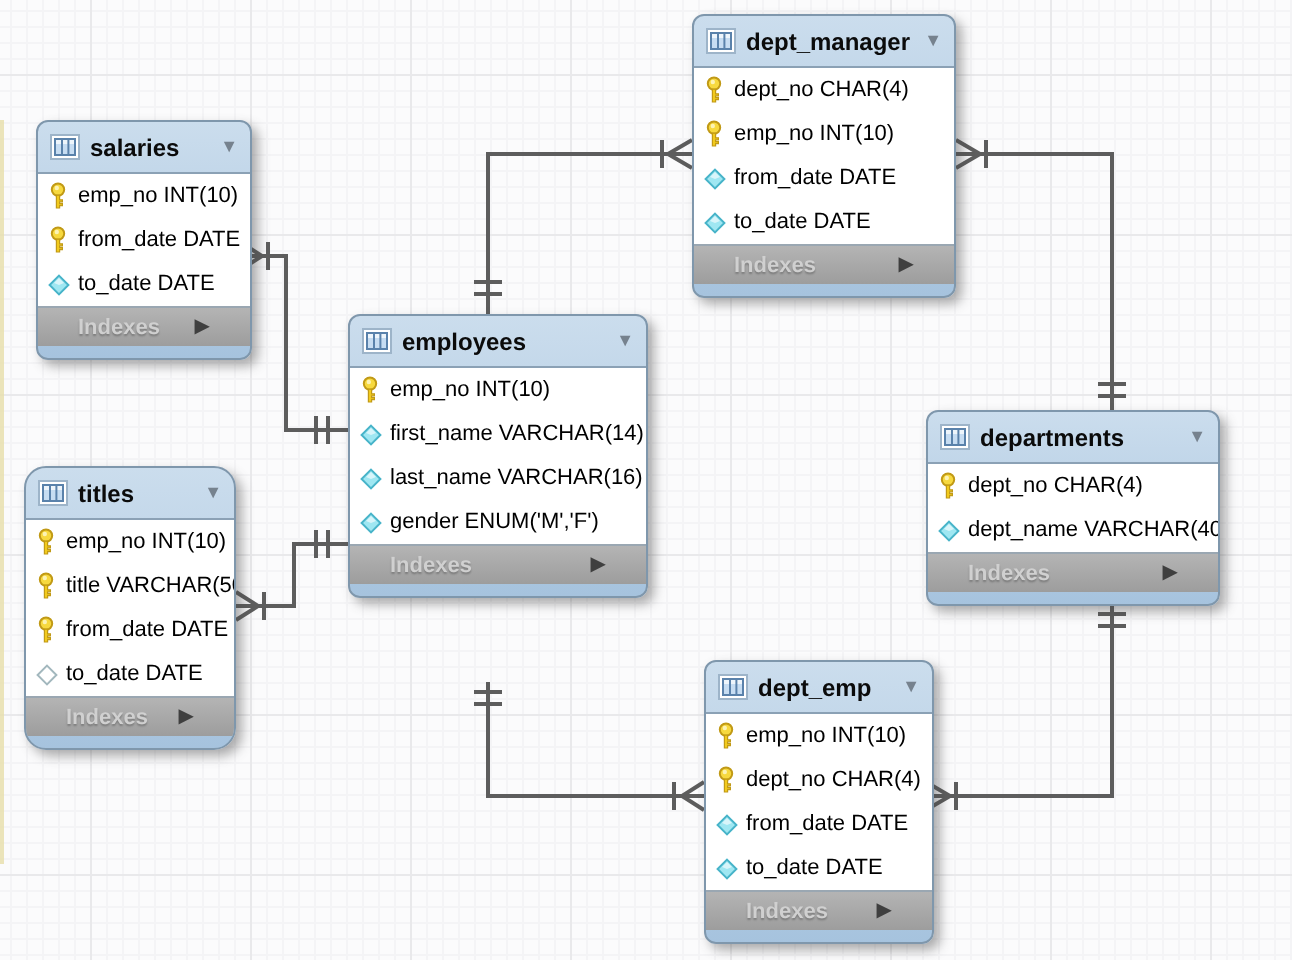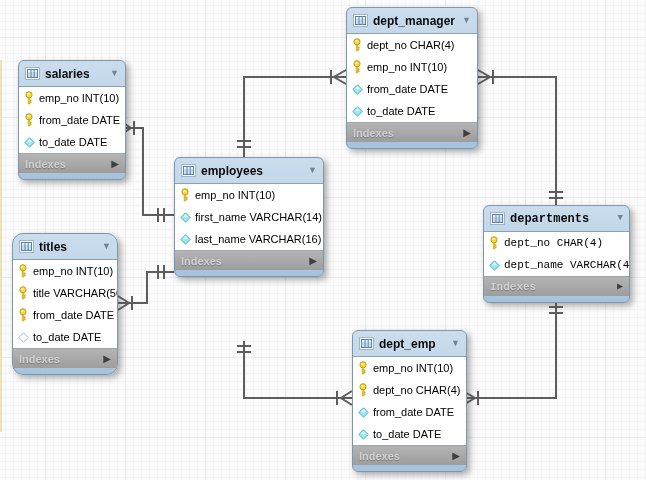--- a/index.html
+++ b/index.html
@@ -23,21 +23,21 @@
     border:1px solid #7f97ac;border-radius:6px;overflow:hidden;
     background:linear-gradient(#cbdded,#a6c3de);
     box-shadow:3px 3px 6px rgba(70,70,70,.45);
     padding-bottom:6px;
   }
   .t-header{height:25px;display:flex;align-items:center;padding:0 6px;gap:5px;}
   .t-title{font-weight:bold;font-size:12px;color:#0b0b0b;flex:1;white-space:nowrap;overflow:hidden;}
   .t-collapse{color:#76828e;font-size:9px;line-height:1;}
   .t-body{background:#ffffff;border-top:1px solid #8ba1b5;border-bottom:1px solid #9aa7b2;}
   .t-row{height:22px;display:flex;align-items:center;gap:4px;padding:0 4px;font-size:11px;color:#000;white-space:nowrap;overflow:hidden;}
-  .t-footer{height:19px;background:linear-gradient(#b4b4b4,#9d9d9d);display:flex;align-items:center;padding:0 6px;}
+  .t-footer{height:19px;background:linear-gradient(#b4b4b4,#9d9d9d);display:flex;align-items:center;padding:0 20px;}
   .t-footer .f-label{font-weight:bold;font-size:11px;color:#d0d0d0;flex:1;text-shadow:0 1px 1px rgba(0,0,0,.25);}
   .t-footer .f-arrow{color:#3f3f3f;font-size:10px;line-height:1;}
   .col-icon{display:inline-flex;width:12px;justify-content:center;flex:0 0 auto;}
 </style>
 </head>
 <body>
 
 <div class="canvas">
   <div class="page-edge"></div>
   <svg id="connector-layer" width="646" height="480" viewBox="0 0 646 480">
@@ -194,20 +194,29 @@
           </div>
           <div class="t-row">
             <span class="col-icon">
               <svg width="11" height="11" viewBox="0 0 11 11">
                 <polygon points="5.5,0.8 10.2,5.5 5.5,10.2 0.8,5.5" fill="#9fe7f2" stroke="#48b4c9" stroke-width="1"></polygon>
                 <polygon points="5.5,2 8,4.5 5.5,5.5 3,4.5" fill="rgba(255,255,255,0.6)"></polygon>
               </svg>
             </span>
             <span>last_name VARCHAR(16)</span>
           </div>
+          <div class="t-row">
+            <span class="col-icon">
+              <svg width="11" height="11" viewBox="0 0 11 11">
+                <polygon points="5.5,0.8 10.2,5.5 5.5,10.2 0.8,5.5" fill="#9fe7f2" stroke="#48b4c9" stroke-width="1"></polygon>
+                <polygon points="5.5,2 8,4.5 5.5,5.5 3,4.5" fill="rgba(255,255,255,0.6)"></polygon>
+              </svg>
+            </span>
+            <span>gender ENUM('M','F')</span>
+          </div>
         </div>
         <div class="t-footer">
           <span class="f-label">Indexes</span>
           <span class="f-arrow">▶</span>
         </div>
       </div>
       <div class="table" style="left: 346px; top: 7px; width: 132px;">
         <div class="t-header">
           <span class="col-icon" style="width: 15px;">
             <svg width="15" height="13" viewBox="0 0 15 13">
@@ -259,21 +268,21 @@
               </svg>
             </span>
             <span>to_date DATE</span>
           </div>
         </div>
         <div class="t-footer">
           <span class="f-label">Indexes</span>
           <span class="f-arrow">▶</span>
         </div>
       </div>
-      <div class="table" style="left: 483px; top: 205px; width: 147px; font-family: Liberation Mono, monospace;">
+      <div class="table" style="left: 463px; top: 205px; width: 147px;">
         <div class="t-header">
           <span class="col-icon" style="width: 15px;">
             <svg width="15" height="13" viewBox="0 0 15 13">
               <rect x="0.5" y="0.5" width="14" height="12" fill="#ffffff" stroke="#9db4c9"></rect>
               <rect x="2.5" y="2.5" width="10" height="8" fill="#c7ddf2" stroke="#5a82ab"></rect>
               <rect x="3" y="3" width="9" height="2" fill="#eef5fb"></rect>
               <line x1="6" y1="3" x2="6" y2="10.5" stroke="#5a82ab" stroke-width="1"></line>
               <line x1="9.2" y1="3" x2="9.2" y2="10.5" stroke="#5a82ab" stroke-width="1"></line>
             </svg>
           </span>

